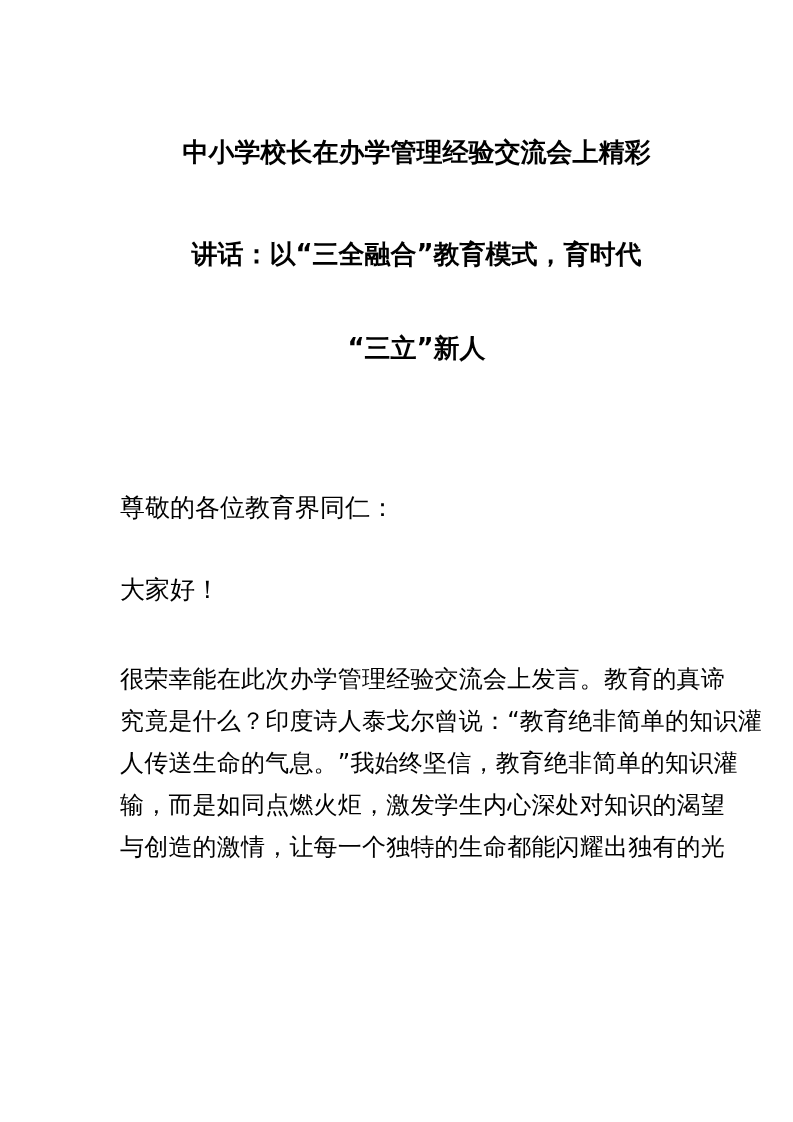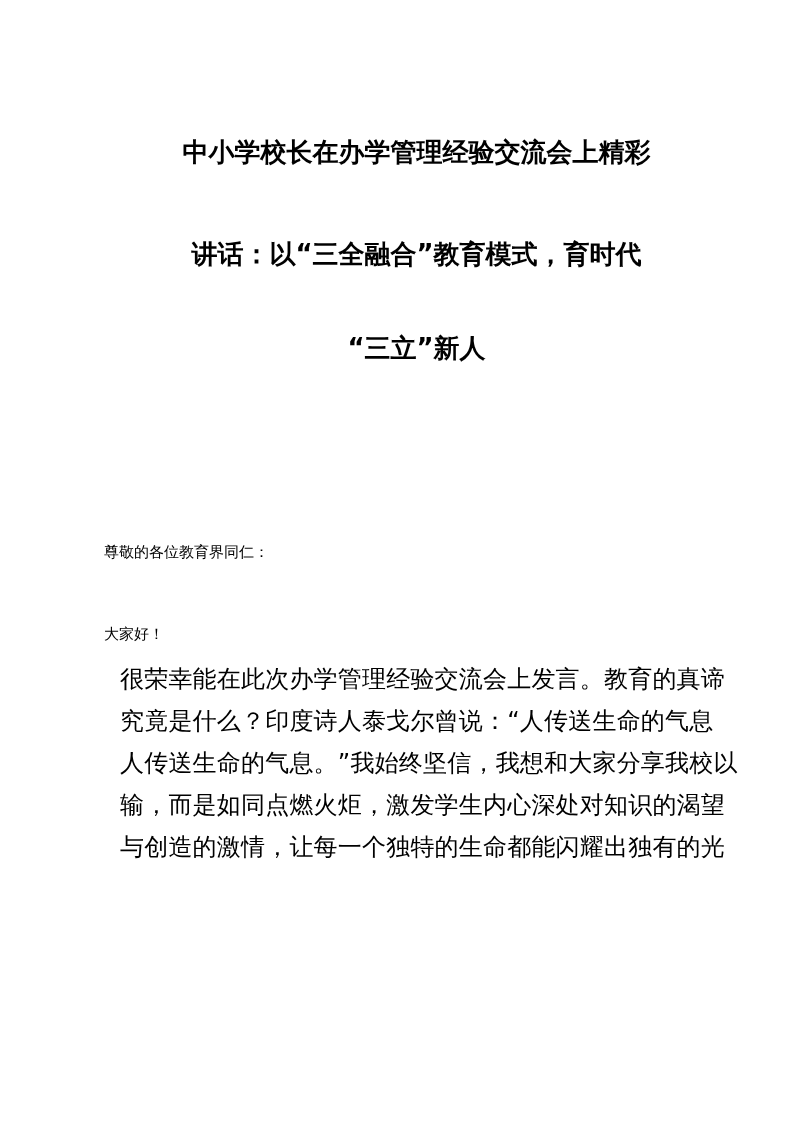--- a/index.html
+++ b/index.html
@@ -32,25 +32,24 @@
       line-height: 40px;
       letter-spacing: 0px;
       white-space: nowrap;
       margin-left: 20px;
     }
     .t1 { top: 132px; }
     .t2 { top: 234px; }
     .t3 { top: 328px; }
     .salutation, .greeting {
       position: absolute;
-      left: 104px;
-      font-size: 15px;
+      left: 120px;
+      font-size: 25px;
       line-height: 28px;
       white-space: nowrap;
-      margin-top: 44px;
     }
     .salutation { top: 494px; }
     .greeting { top: 576px; }
     .para {
       position: absolute;
       left: 120px;
       top: 658px;
       width: 560px;
     }
     .para-line {
@@ -67,18 +66,18 @@
 <div class="page">
   <div class="title-line t1">中小学校长在办学管理经验交流会上精彩</div>
   <div class="title-line t2">讲话：以“三全融合”教育模式，育时代</div>
   <div class="title-line t3">“三立”新人</div>
 
   <div class="salutation">尊敬的各位教育界同仁：</div>
   <div class="greeting">大家好！</div>
 
   <div class="para">
     <span class="para-line">很荣幸能在此次办学管理经验交流会上发言。教育的真谛</span>
-    <span class="para-line">究竟是什么？印度诗人泰戈尔曾说：“人传送生命的气息</span>
-    <span class="para-line">人传送生命的气息。”我始终坚信，我想和大家分享我校以</span>
+    <span class="para-line">究竟是什么？印度诗人泰戈尔曾说：“教育绝非简单的知识灌</span>
+    <span class="para-line">人传送生命的气息。”我始终坚信，教育绝非简单的知识灌</span>
     <span class="para-line">输，而是如同点燃火炬，激发学生内心深处对知识的渴望</span>
     <span class="para-line">与创造的激情，让每一个独特的生命都能闪耀出独有的光</span>
   </div>
 </div>
 
 </body></html>

